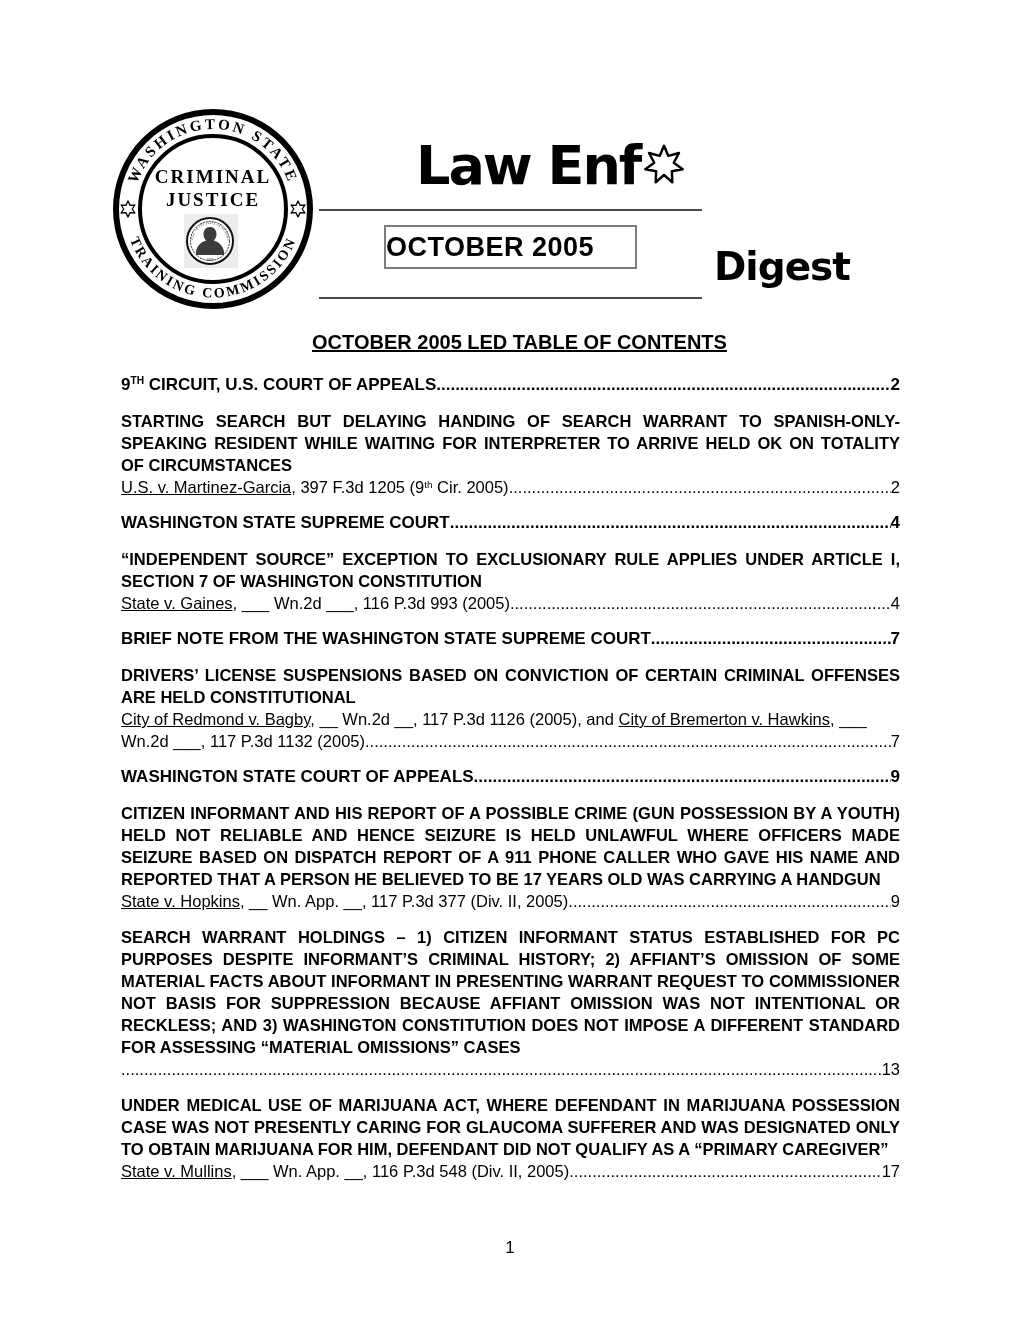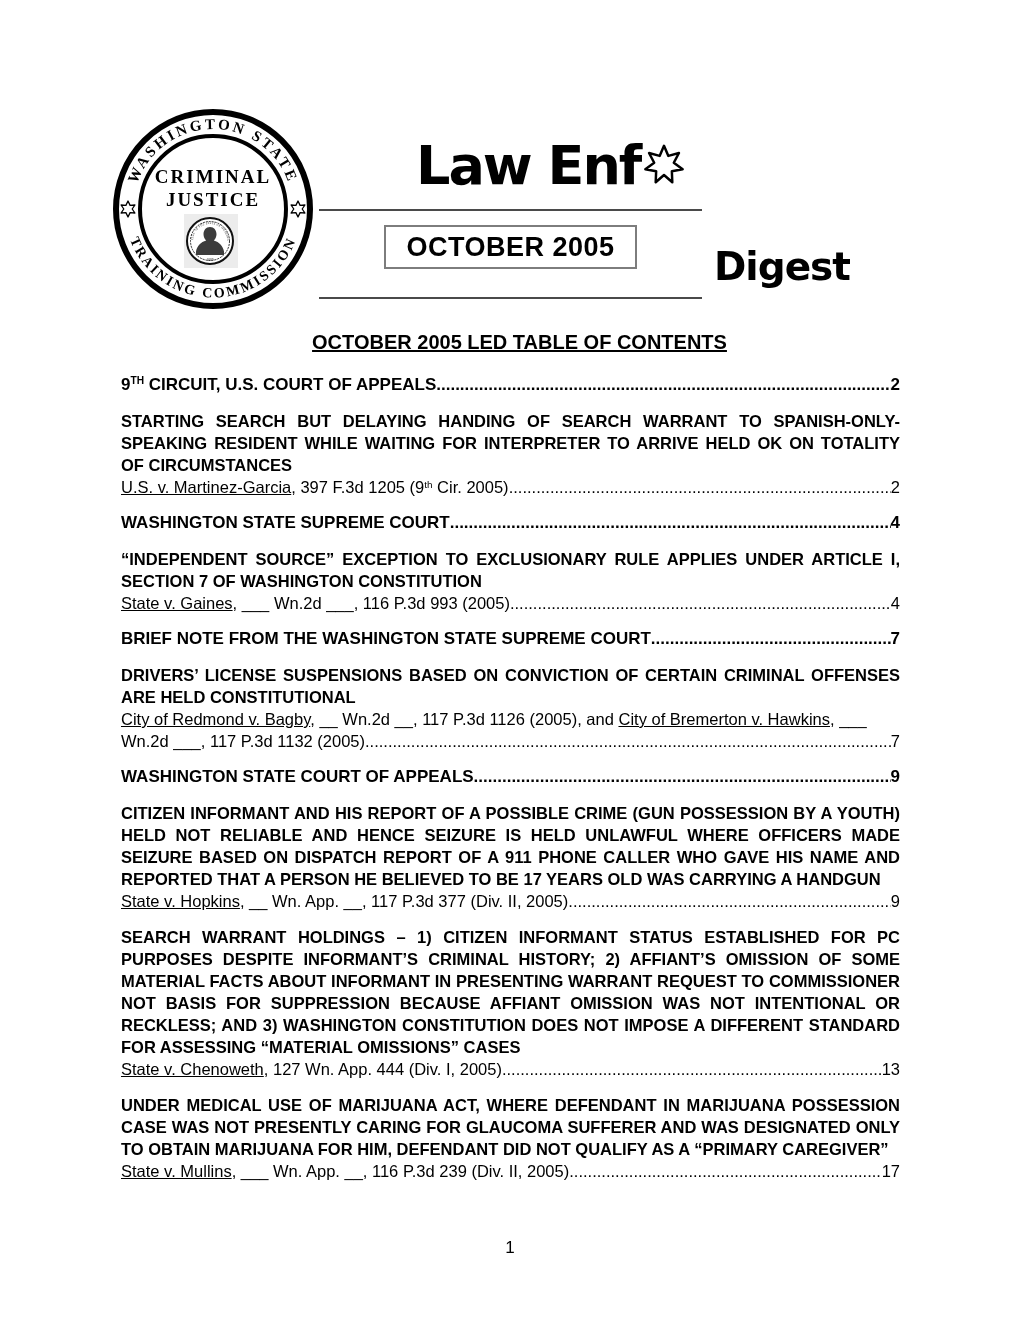--- a/index.html
+++ b/index.html
@@ -29,21 +29,21 @@
     position:absolute; left:714px; top:244px;
     font-family:"DejaVu Sans", sans-serif; font-weight:800;
     font-size:39px; line-height:1.16; letter-spacing:-1px;
   }
   .rule { position:absolute; height:2px; background:#4a4a4a; }
   .rule-top { left:319px; top:209px; width:383px; }
   .rule-bottom { left:319px; top:297px; width:383px; }
   .issue-box {
     position:absolute; left:384px; top:225px; width:253px; height:44px;
     border:2px solid #7d7d7d; box-sizing:border-box;
-    display:flex; align-items:center; justify-content:center;
+    display:flex; align-items:center; 
     font-weight:bold; font-size:27px; letter-spacing:0.5px;
   }
 
   
   .toc-heading {
     position:absolute; left:121px; top:331px; width:779px;
     text-align:center; font-weight:bold; font-size:20px;
   }
   .toc-heading .u { text-decoration:underline;margin-left:18px; }
 
@@ -166,29 +166,28 @@
         <div class="heading">CITIZEN INFORMANT AND HIS REPORT OF A POSSIBLE CRIME (GUN POSSESSION BY A YOUTH) HELD NOT RELIABLE AND HENCE SEIZURE IS HELD UNLAWFUL WHERE OFFICERS MADE SEIZURE BASED ON DISPATCH REPORT OF A 911 PHONE CALLER WHO GAVE HIS NAME AND REPORTED THAT A PERSON HE BELIEVED TO BE 17 YEARS OLD WAS CARRYING A HANDGUN</div>
         <div class="toc-row cite">
           <span class="toc-text"><span class="u">State v. Hopkins</span><span>, __ Wn. App. __, 117 P.3d 377 (Div. II, 2005)</span></span>
           <span class="leader"></span>
           <span class="pg">9</span>
         </div>
       </div>
       <div class="toc-entry article">
         <div class="heading">SEARCH WARRANT HOLDINGS – 1) CITIZEN INFORMANT STATUS ESTABLISHED FOR PC PURPOSES DESPITE INFORMANT’S CRIMINAL HISTORY; 2) AFFIANT’S OMISSION OF SOME MATERIAL FACTS ABOUT INFORMANT IN PRESENTING WARRANT REQUEST TO COMMISSIONER NOT BASIS FOR SUPPRESSION BECAUSE AFFIANT OMISSION WAS NOT INTENTIONAL OR RECKLESS; AND 3) WASHINGTON CONSTITUTION DOES NOT IMPOSE A DIFFERENT STANDARD FOR ASSESSING “MATERIAL OMISSIONS” CASES</div>
         <div class="toc-row cite">
-          <span class="toc-text"><span class="u">State v. Chenoweth</span><span>, 127 Wn. App. 444 (Div. I, 2005)</span></span>
           <span class="leader"></span>
           <span class="pg">13</span>
         </div>
       </div>
       <div class="toc-entry article">
         <div class="heading">UNDER MEDICAL USE OF MARIJUANA ACT, WHERE DEFENDANT IN MARIJUANA POSSESSION CASE WAS NOT PRESENTLY CARING FOR GLAUCOMA SUFFERER AND WAS DESIGNATED ONLY TO OBTAIN MARIJUANA FOR HIM, DEFENDANT DID NOT QUALIFY AS A “PRIMARY CAREGIVER”</div>
         <div class="toc-row cite">
-          <span class="toc-text"><span class="u">State v. Mullins</span><span>, ___ Wn. App. __, 116 P.3d 239 (Div. II, 2005)</span></span>
+          <span class="toc-text"><span class="u">State v. Mullins</span><span>, ___ Wn. App. __, 116 P.3d 548 (Div. II, 2005)</span></span>
           <span class="leader"></span>
           <span class="pg">17</span>
         </div>
       </div>
     </div>
 
   <div class="footer-pageno">1</div>
 
 </div>
 

